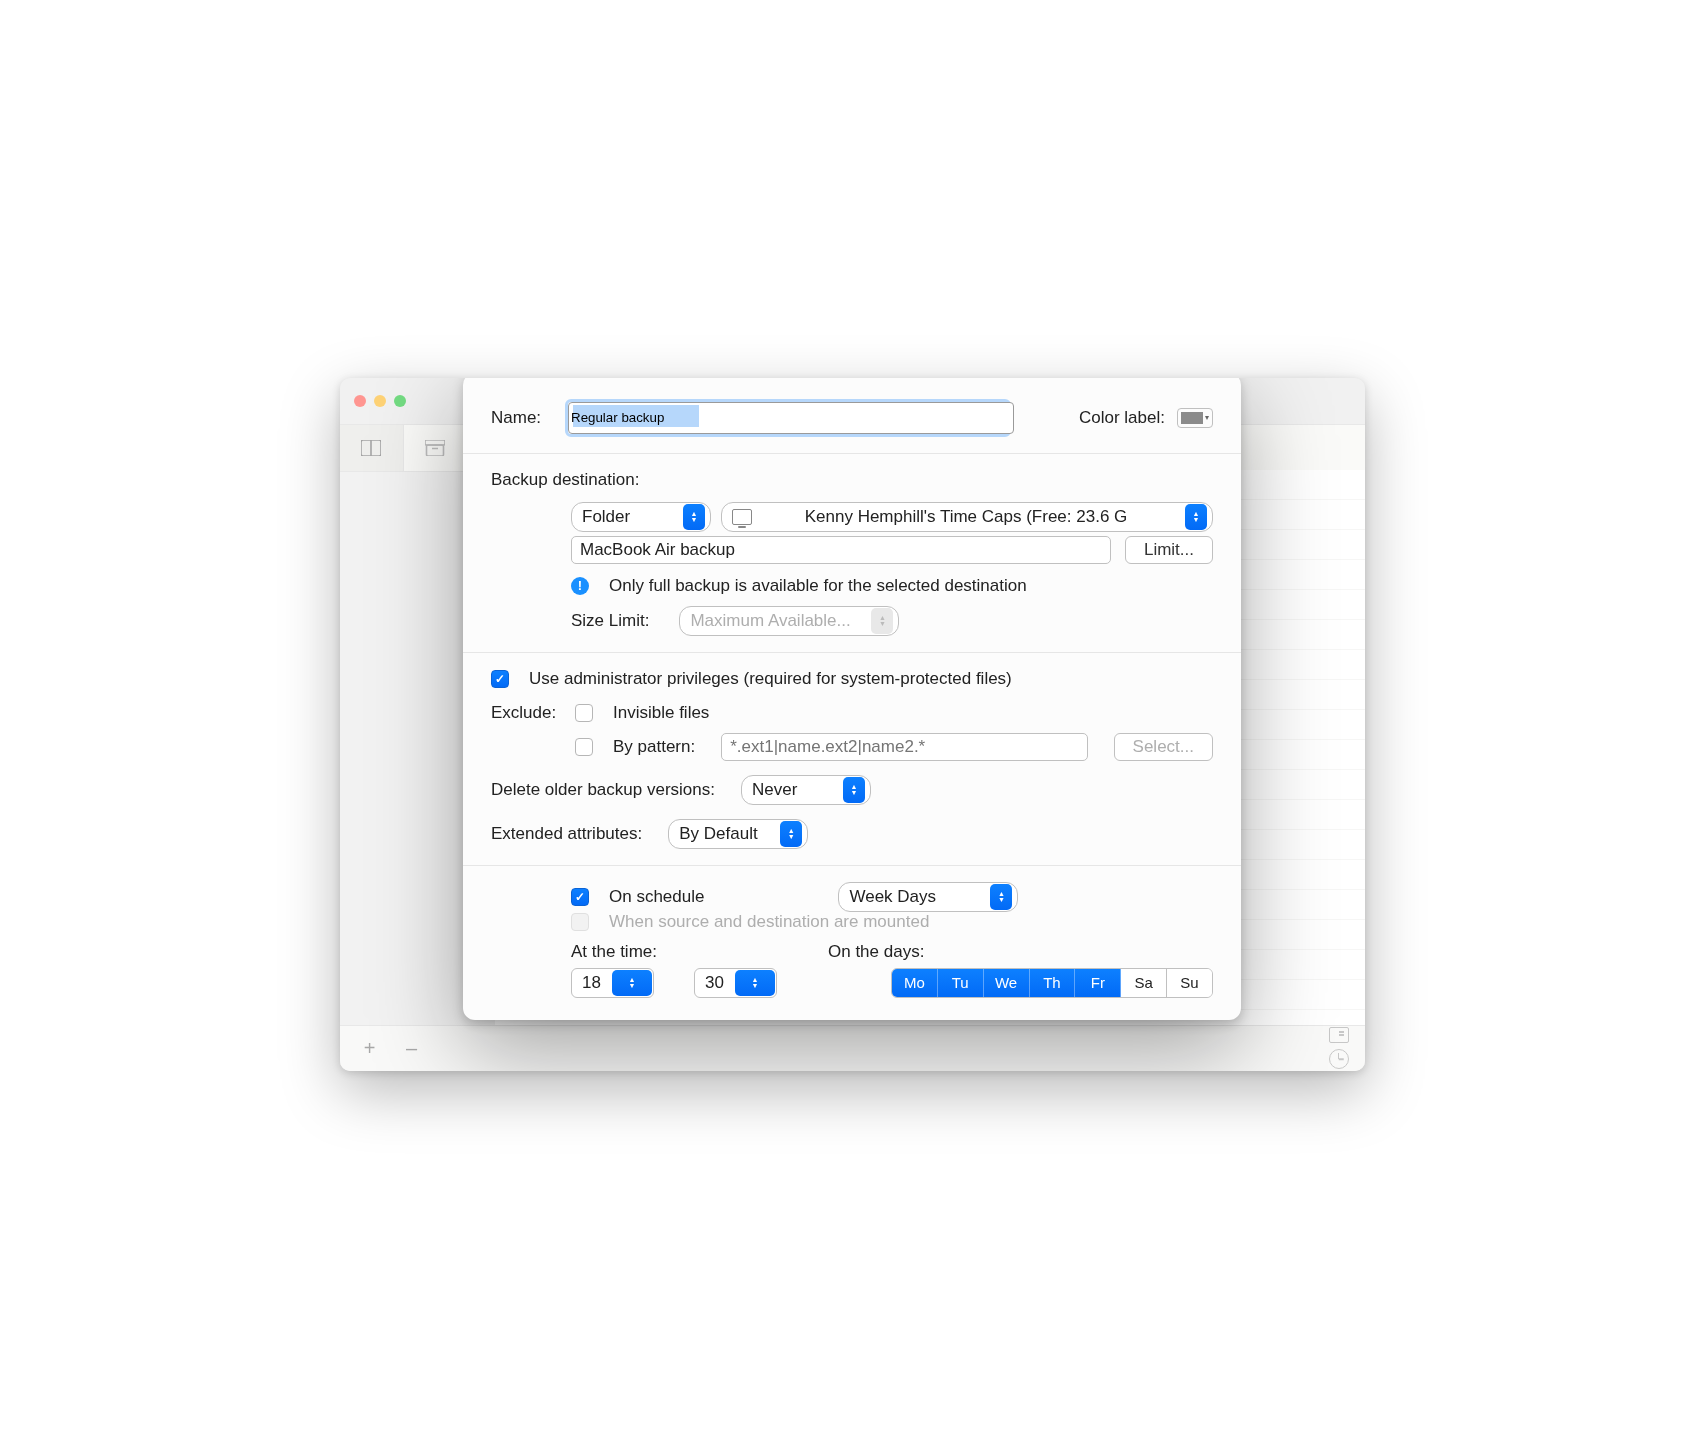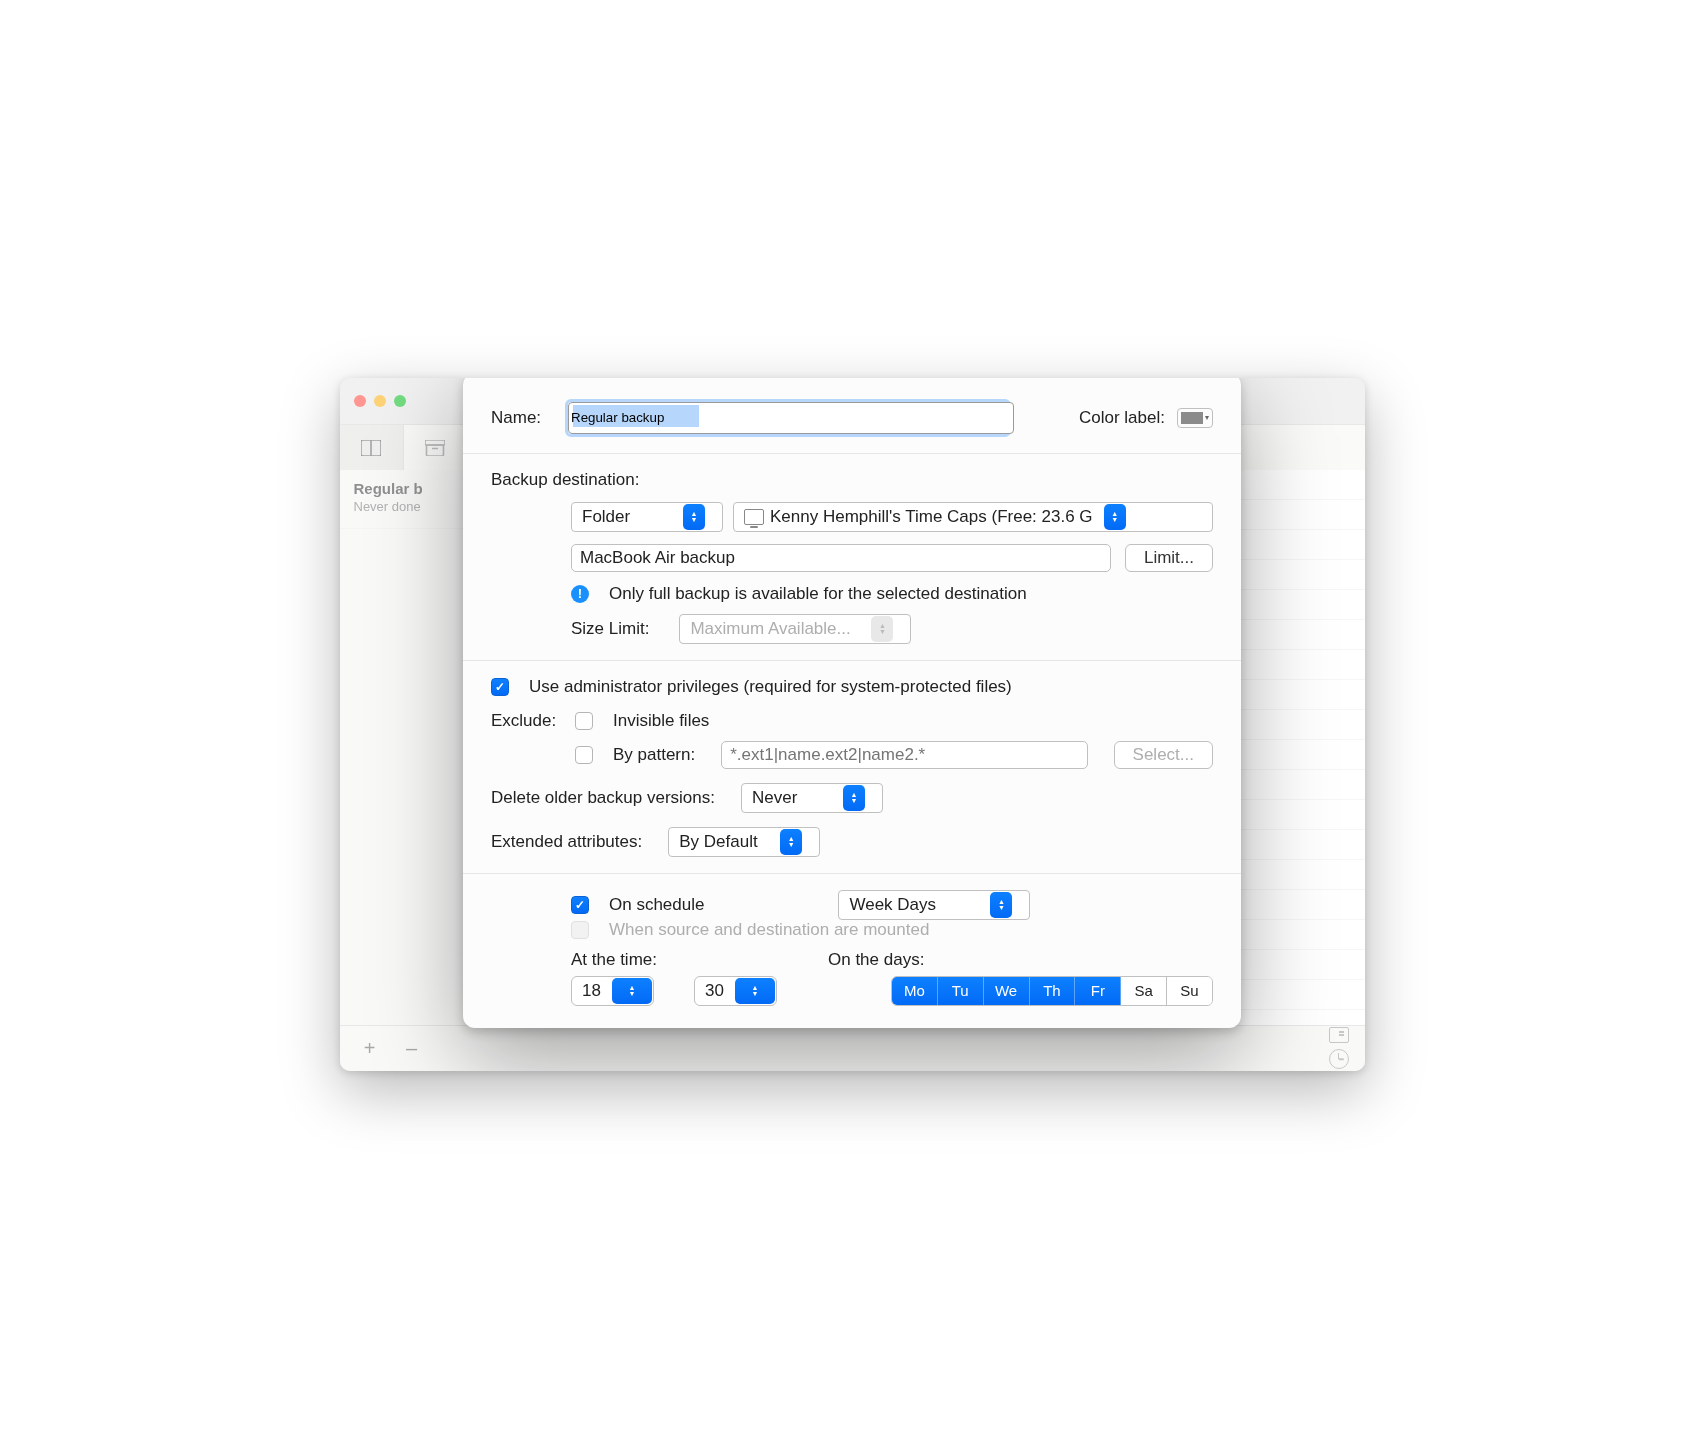--- a/index.html
+++ b/index.html
@@ -71,21 +71,21 @@
 
   input[type=text].fld, .fld{
     background:var(--mac-field-bg);border:1px solid var(--mac-field-border);
     border-radius:5px;height:28px;padding:0 8px;font:inherit;color:#222;box-sizing:border-box;
   }
   .name-field{flex:0 0 440px;border:3px solid var(--mac-sel);border-radius:6px;padding:0;}
   .name-field input{border:1px solid #9a9a9a;width:100%;height:28px;border-radius:4px;}
 
   .popup{
     display:inline-flex;align-items:center;background:#fff;border:1px solid var(--mac-field-border);
-    border-radius:4px;height:28px;padding:0 16px 0 10px;font:inherit;
+    border-radius:12px;height:28px;padding:0 4px 0 10px;font:inherit;justify-content:space-between;
   }
   .popup .cap{margin-right:10px;white-space:nowrap;}
   .popup .chev{
     width:22px;height:26px;border-radius:5px;background:var(--mac-blue-grad);
     color:#fff;display:flex;flex-direction:column;align-items:center;justify-content:center;font-size:7px;line-height:6px;margin:1px;
   }
   .popup.disabled{color:var(--mac-disabled);}
   .popup.disabled .chev{background:#e8e8e8;color:#bbb;}
 
   .btn{background:#fff;border:1px solid var(--mac-field-border);border-radius:6px;height:28px;padding:0 18px;font:inherit;color:#333;}
@@ -140,26 +140,20 @@
     </div>
     <div class="tb-tab">
       <svg width="20" height="16" viewBox="0 0 20 16">
           <rect x="0" y="0" width="20" height="5" rx="1.5" fill="none" stroke="#9a9a9a" stroke-width="1.6"></rect>
           <rect x="1.5" y="5" width="17" height="11" rx="1.5" fill="none" stroke="#9a9a9a" stroke-width="1.6"></rect>
           <line x1="7" y1="8.5" x2="13" y2="8.5" stroke="#9a9a9a" stroke-width="1.6"></line>
         </svg>
     </div>
   </div>
 
-  <div class="sidebar">
-    <div class="sb-item">
-      <div class="nm">Regular b</div>
-      <div class="st">Never done</div>
-    </div>
-  </div>
 
   <div class="rows">
     <div class="row"></div>
       <div class="row"></div>
       <div class="row"></div>
       <div class="row"></div>
       <div class="row"></div>
     <div class="row"></div>
       <div class="row"></div>
       <div class="row"></div>
@@ -212,21 +206,21 @@
         <span class="cap" style="min-width:90px">Folder</span>
         <span class="chev">▲<br>▼</span>
       </span>
       <span class="popup" style="flex:1;min-width:0">
         <span class="mon-ico"></span>
         <span class="cap" style="overflow:hidden;white-space:nowrap">Kenny Hemphill's Time Caps (Free: 23.6 G</span>
         <span class="chev">▲<br>▼</span>
       </span>
     </div>
 
-    <div class="row-f pad-l" style="margin-top:12px;gap:14px">
+    <div class="row-f pad-l" style="margin-top:4px;gap:14px">
       <input type="text" class="fld" style="flex: 1 1 0%;" value="MacBook Air backup">
       <button class="btn">Limit...</button>
     </div>
 
     <div class="row-f pad-l" style="margin-top:12px">
       <span class="info-ico">!</span>
       <span style="margin-left:8px">Only full backup is available for the selected destination</span>
     </div>
 
 

